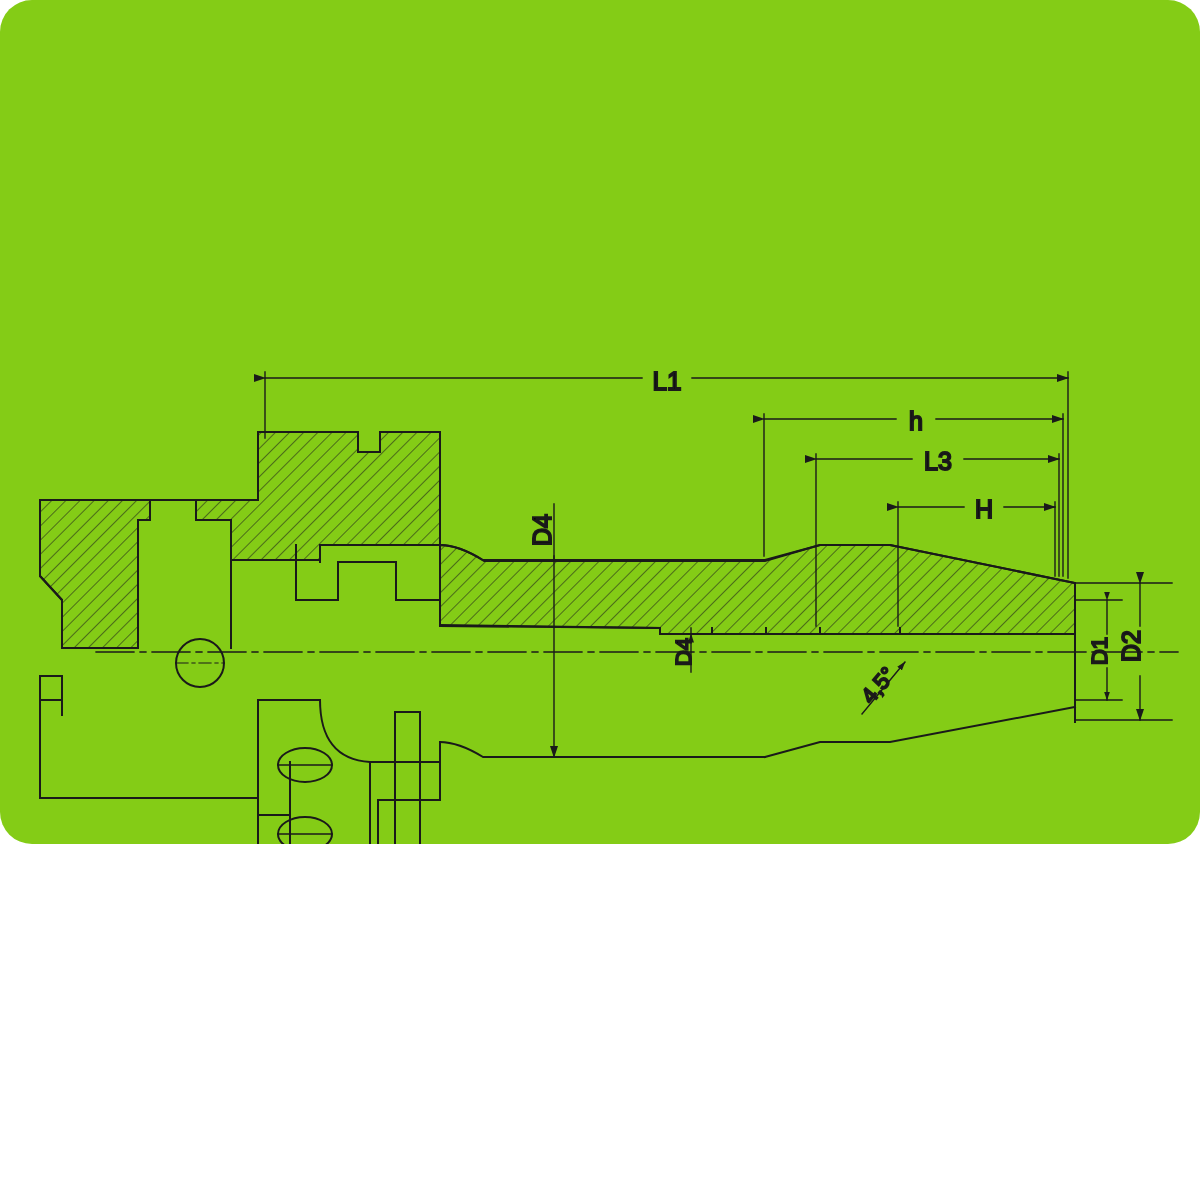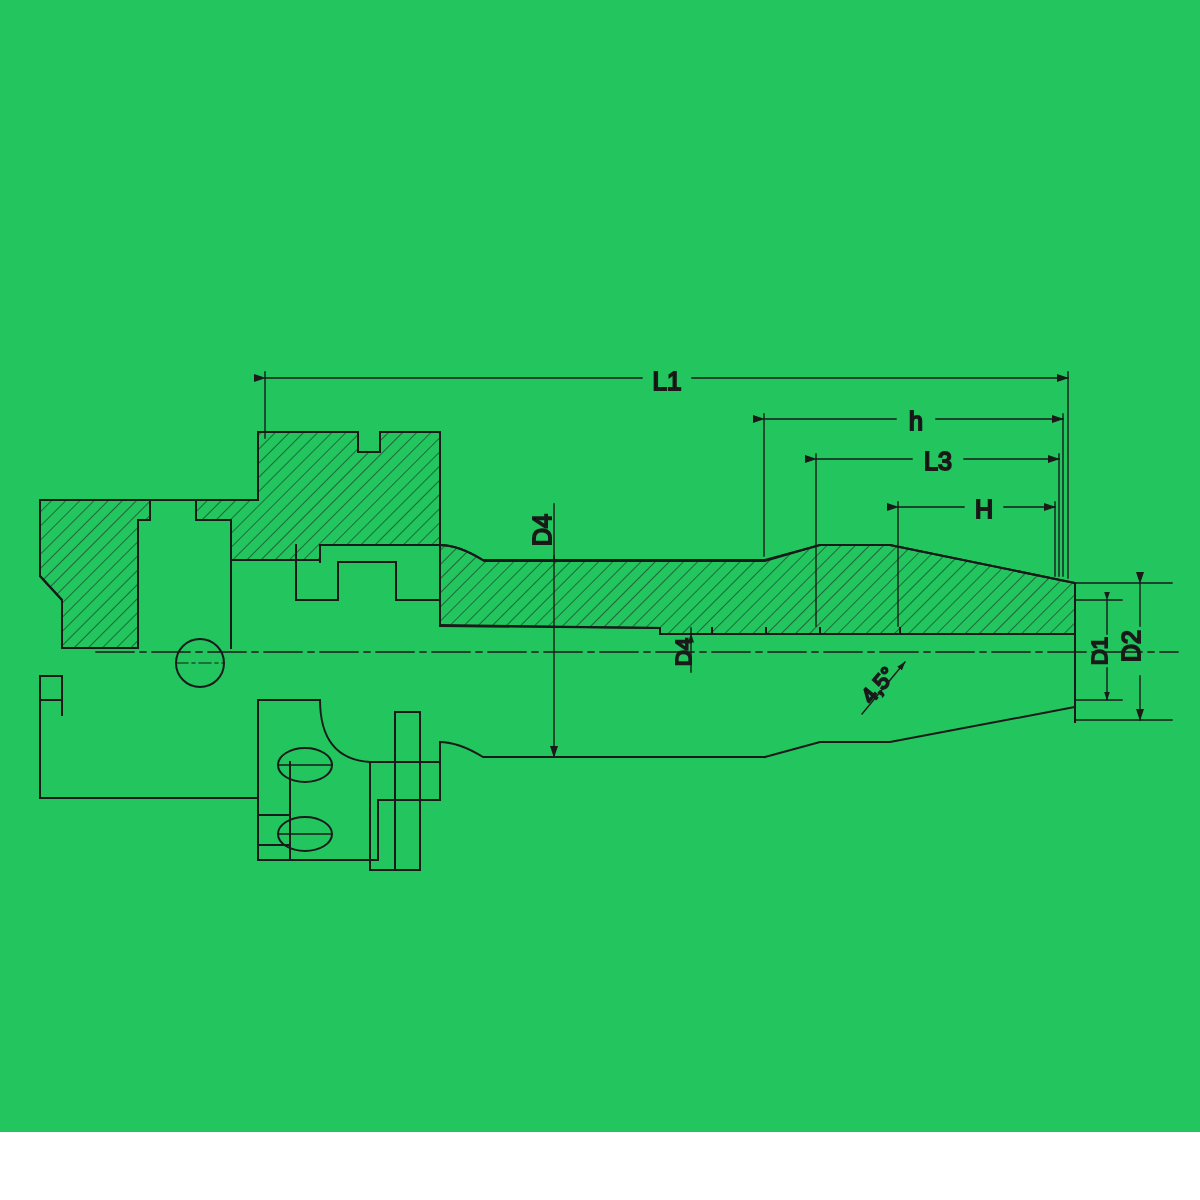--- a/index.html
+++ b/index.html
@@ -1,17 +1,17 @@
 <!DOCTYPE html>
 <html><head>
 <meta charset="utf-8">
 <style>
   html,body{margin:0;padding:0;background:#ffffff;}
   body{width:1200px;height:1200px;font-family:"Liberation Sans",sans-serif;}
-  #stage{position:relative;width:1200px;height:1132px;overflow:hidden;background:#22c55e;}
+  #stage{position:relative;width:1200px;height:844px;overflow:hidden;background:#84cc16;border-radius:32px;}
   svg{display:block;}
   .lbl{font-family:"Liberation Sans",sans-serif;fill:#000;}
 </style>
 </head>
 <body>
 
 <div id="stage">
 <svg width="1200" height="1200" viewBox="0 0 1200 1200" xmlns="http://www.w3.org/2000/svg">
   <defs>
     <pattern id="hatch" width="10" height="10" patternTransform="rotate(45)" patternUnits="userSpaceOnUse">

